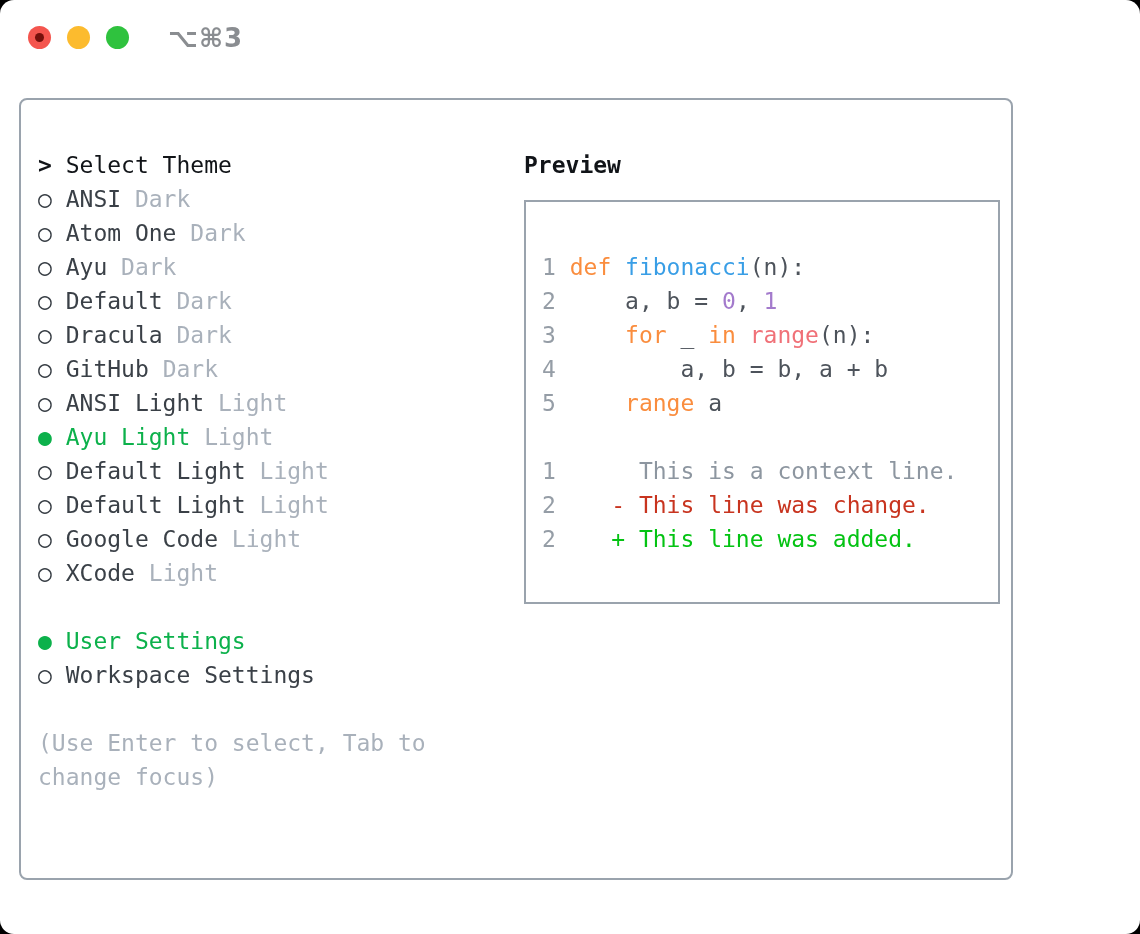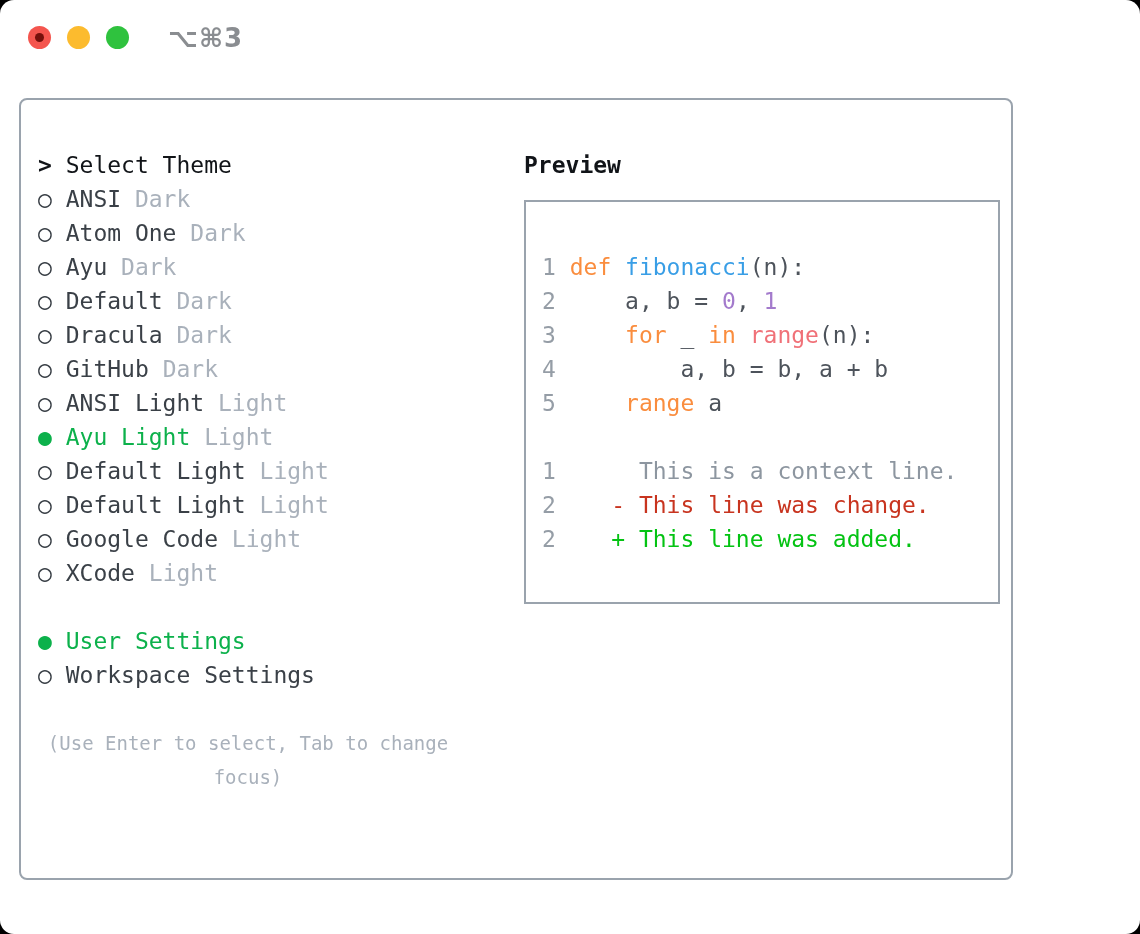--- a/index.html
+++ b/index.html
@@ -32,21 +32,21 @@
     font-size:23px; line-height:34px; color:var(--item-fg); }
   .row { display:flex; white-space:pre; height:34px; align-items:baseline; line-height:34px; }
   .marker { display:inline-block; width:1ch; margin-right:1ch; flex:none; }
   .hdr .name { font-weight:normal; color:var(--title-fg); }
   .hdr .marker { font-weight:bold; color:var(--title-fg); }
   .name { color:var(--item-fg); }
   .tag { color:var(--tag-fg); margin-left:1ch; }
   .row.selected .name, .row.selected .marker { color:var(--selected-green); }
   .subhdr .name { color:var(--title-fg); }
   .gap { height:34px; }
-  .hint { width:420px; font-size:19px; line-height:34px; color:var(--hint-fg);text-align:center; }
+  .hint { width:420px; font-size:23px; line-height:34px; color:var(--hint-fg); }
   
   .right-col { position:absolute; left:503px; top:48px; font-size:23px; line-height:34px; }
   .preview-title { font-weight:bold; color:var(--title-fg); height:34px; line-height:34px; }
   .preview-box {
     margin-top:18px; width:476px; height:404px;
     border:2px solid var(--border); background:#fff;
     padding:48px 10px 0 16px; overflow:hidden;
   }
   .pline { display:flex; white-space:pre; height:34px; line-height:34px; }
   .ln { display:inline-block; width:1ch; margin-right:1ch; color:var(--gutter); flex:none; }

